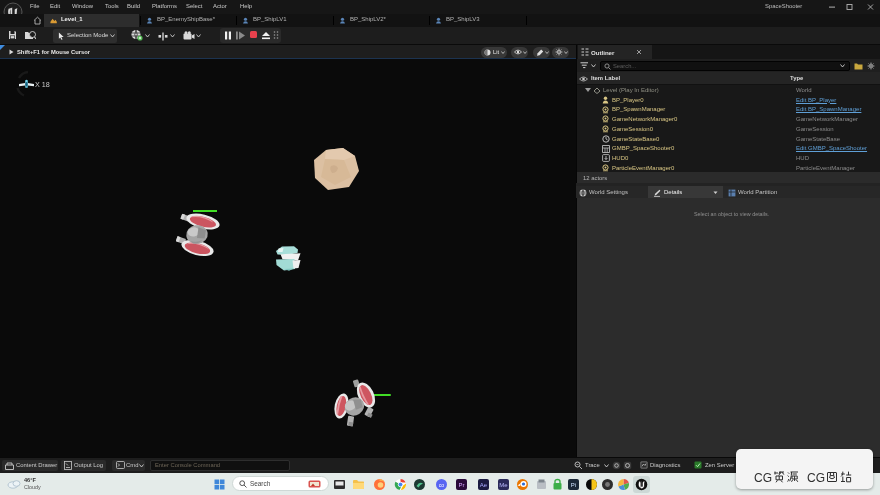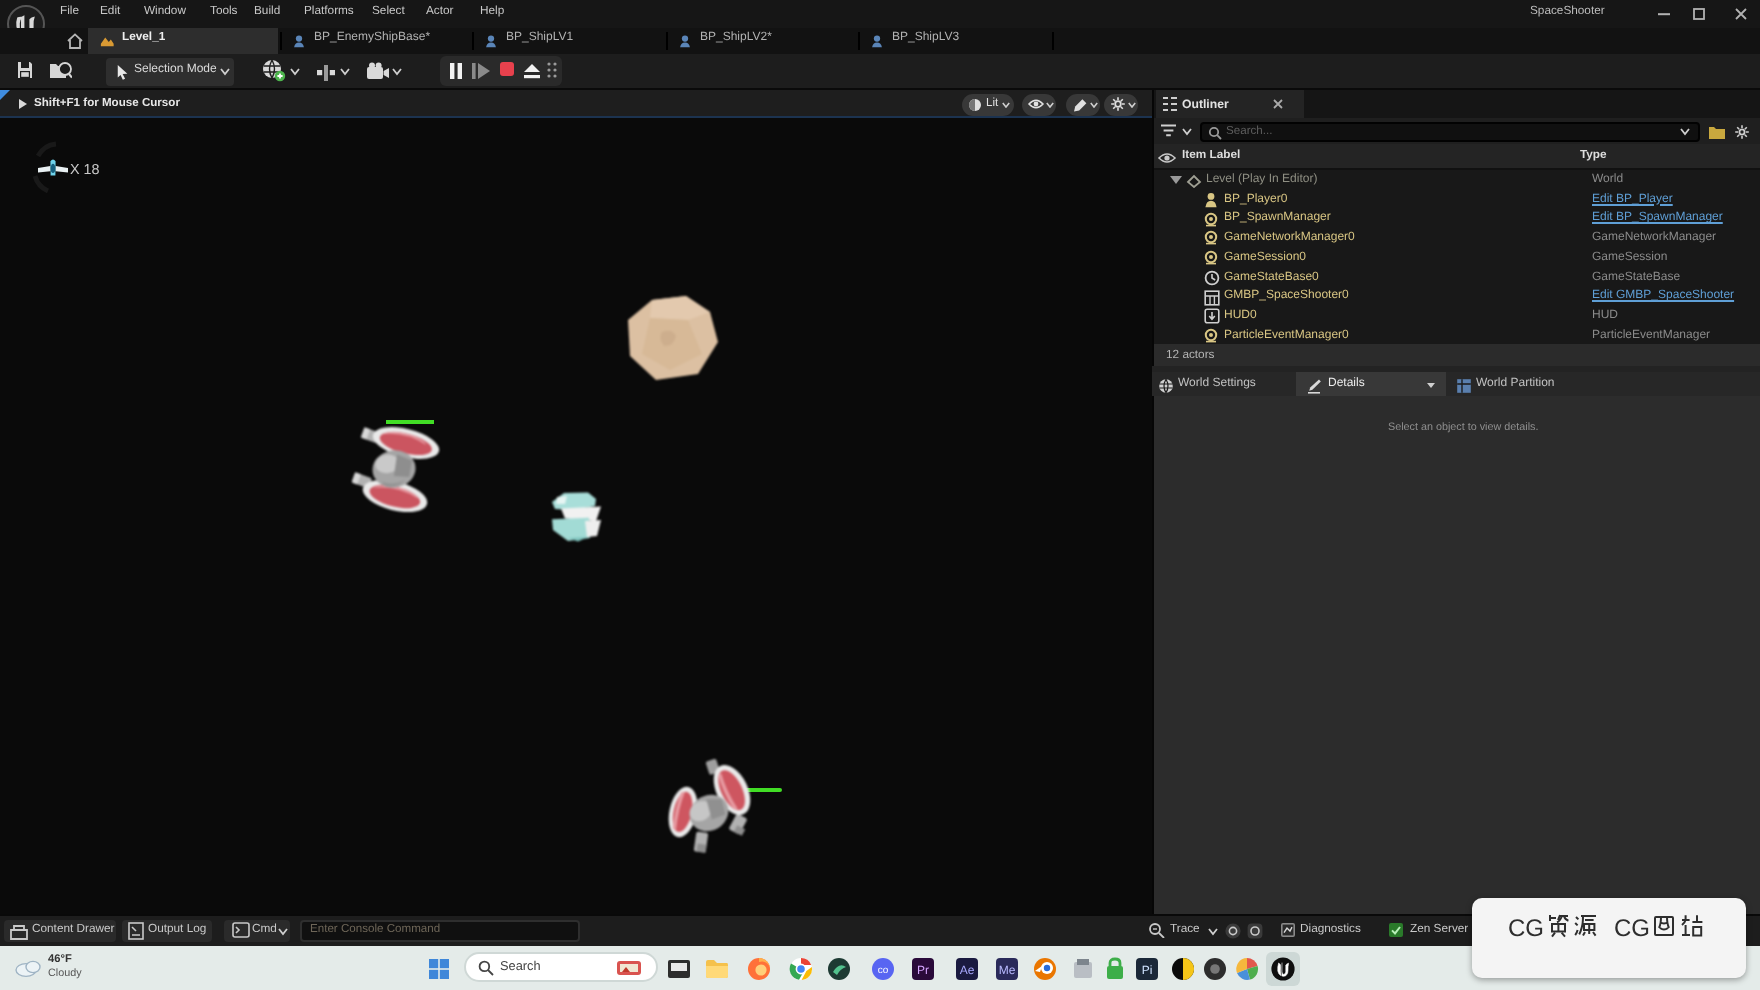--- a/index.html
+++ b/index.html
@@ -617,21 +617,21 @@
       <div class="abs" style="left:632.5px;top:475.5px;width:17px;height:17px;background:#cdd8d6;border-radius:3px;"></div>
       <div class="abs" style="left:634.5px;top:477.5px;width:13px;height:13px;">
         <svg width="13" height="13" viewBox="0 0 13 13">
           <circle cx="6.5" cy="6.5" r="5.8" fill="#0f0f0f"></circle>
           <path d="M4.3 3.5 Q3.7 5.5 3.9 7.5 Q4.2 9.2 5.5 9.8 Q5 7.5 5.3 5.3 Q5.5 4 4.3 3.5 Z M6 3.3 L6 8 Q6 9 6.9 9.2 Q7.8 9 7.9 8 L7.9 4.5 Q8.4 3.8 9.3 3.6 Q8.9 5.3 9 7.2 Q9.1 8.9 8 9.8 Q6.9 10.5 5.8 9.9" fill="#fff" stroke="#fff" stroke-width="0.3"></path>
         </svg>
       </div>
     </div>
 
   <div class="abs" style="left:736px;top:449px;width:137px;height:40px;background:#f4f4f4;border-radius:5px;box-shadow:0 1px 3px rgba(0,0,0,0.35);"></div>
-  <div class="abs" style="left:754px;top:456px;width:100px;height:13px;text-decoration:underline;">
+  <div class="abs" style="left:754px;top:470px;width:100px;height:13px;text-decoration:underline;">
     <span class="abs txt" style="left:0;top:1px;font-size:12px;color:#2e2e2e;">CG</span>
     <svg class="abs" style="left:19px;top:1px;" width="12" height="12" viewBox="0 0 12 12">
         <g stroke="#2e2e2e" stroke-width="1" fill="none">
           <path d="M1.5 2 L5 2 M2 0.5 L2 3.5 M7 0.5 L6 3 M6.5 1 L11 1 M9 1 Q9.5 2.8 11.2 3.4 M8 1 Q7 3.5 5.5 4.2"></path>
           <path d="M3 5 L9.5 5 L9.5 8.8 L3 8.8 Z M6.2 5 L6.2 8.8"></path>
           <path d="M4.5 9.3 L3 11.3 M7.8 9.3 L9.5 11.3"></path>
         </g>
       </svg>
     <svg class="abs" style="left:33px;top:1px;" width="12" height="12" viewBox="0 0 12 12">
         <g stroke="#2e2e2e" stroke-width="1" fill="none">

